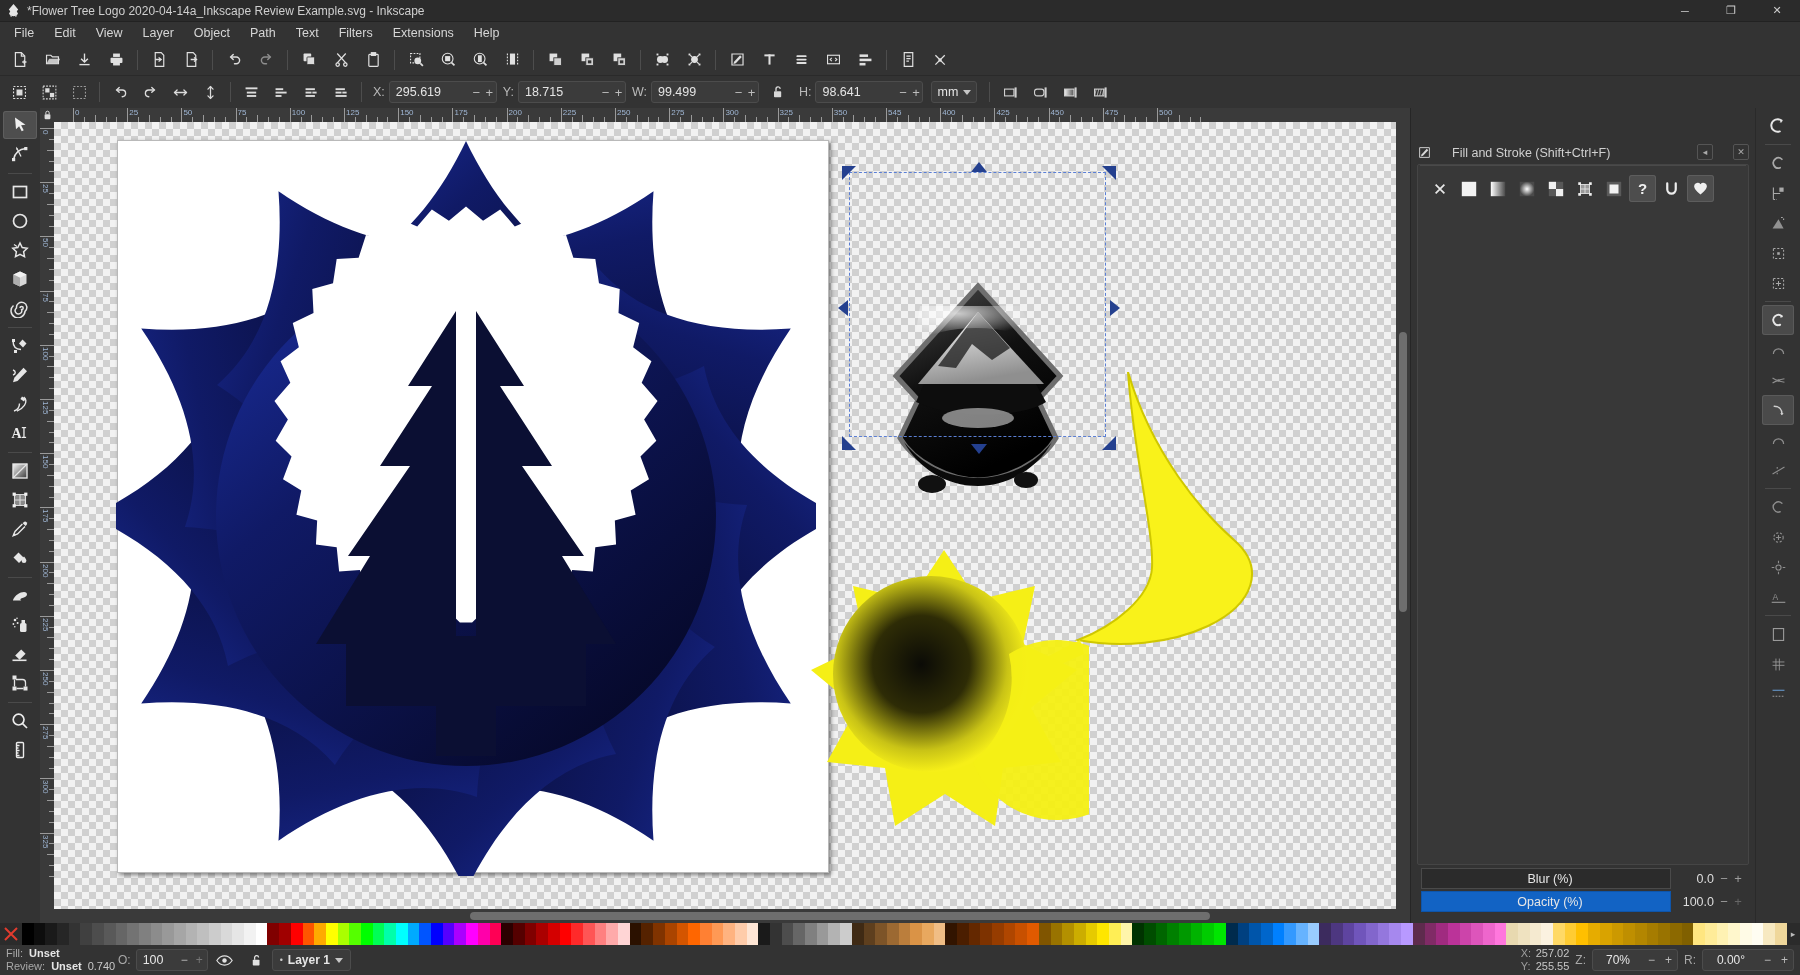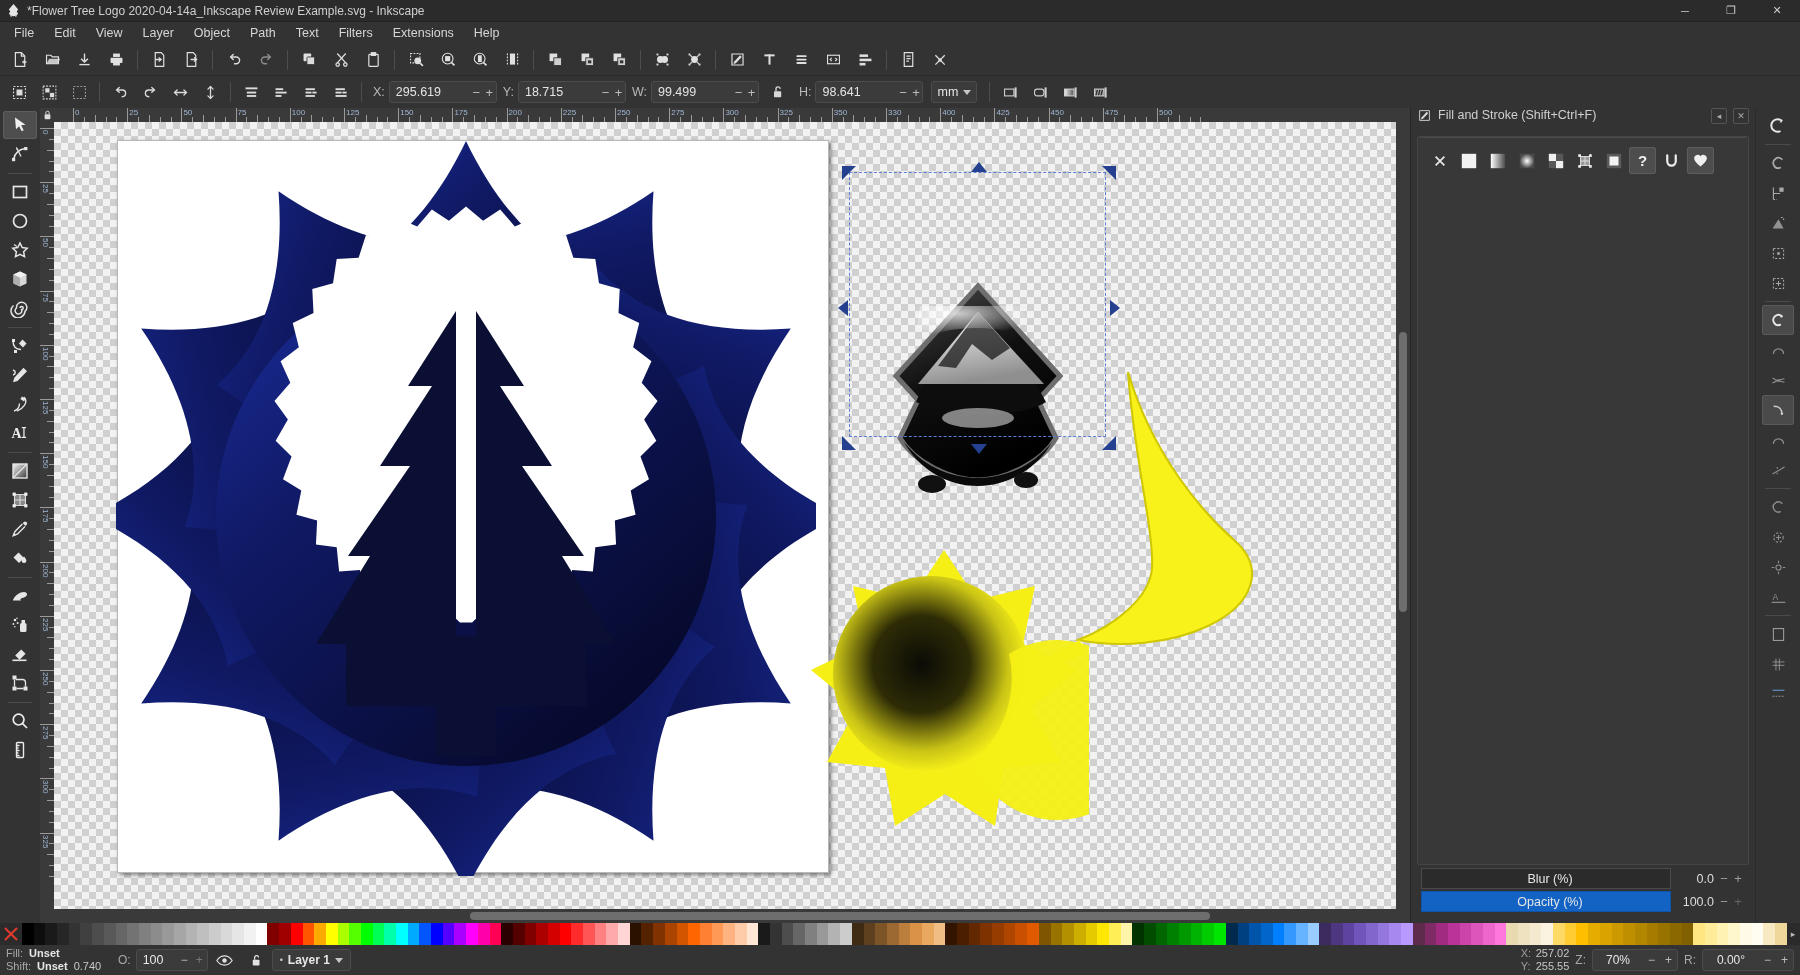--- a/index.html
+++ b/index.html
@@ -86,21 +86,21 @@
   }
   .page { position:absolute; background:#fff; box-shadow:2px 2px 4px rgba(0,0,0,.45); border:1px solid #b9b9b9;}
   .vscrollzone { width:14px; background:#3a3a3a; flex:0 0 14px; position:relative;}
   .vthumb { position:absolute; left:3px; width:8px; background:#6e6e6e; border-radius:4px;}
   .hscrollrow { height:14px; background:#3a3a3a; flex:0 0 14px; position:relative; display:flex;}
   .hthumb { position:absolute; top:3px; height:8px; background:#6e6e6e; border-radius:4px;}
 
   
   .dock { width:345px; background:#333333; flex:0 0 345px; display:flex; flex-direction:column;
           border-left:1px solid #262626;}
-  .dockhdr { height:24px; display:flex; align-items:flex-start; padding:0 6px; gap:6px; }
+  .dockhdr { height:24px; display:flex; align-items:flex-end; padding:0 6px; gap:20px;margin-top:28px; }
   .dockhdr .dtitle { font-size:12.5px; color:#d0d0d0; flex:1; }
   .dockminibtn { width:16px;height:16px; border:1px solid #555; border-radius:2px; display:flex;align-items:center;justify-content:center; color:#aaa; font-size:9px;}
   .panelbox { margin:4px 6px 0 6px; background:#383838; border:1px solid #454545; border-radius:2px; flex:1; display:flex; flex-direction:column; min-height:0;}
   .fstabs { display:flex; align-items:center; gap:0px; padding:6px 8px 0 8px; position:relative; }
   .fstab { display:flex; align-items:center; gap:7px; padding:5px 12px 8px 8px; color:#bdbdbd; font-size:13px; position:relative; }
   .fstab.active { color:#e8e8e8; }
   .fstab.active::after { content:""; position:absolute; left:6px; right:6px; bottom:0; height:3px; background:#2a6fc9; }
   .tabrule { height:1px; background:#4a4a4a; margin:0 2px; }
   .painttypes { display:flex; align-items:center; gap:2px; padding:9px 8px; }
   .ptbtn { width:27px;height:27px; display:flex;align-items:center;justify-content:center; border-radius:3px;}
@@ -785,21 +785,21 @@
             <div class="tick" style="left: 745.28px; top: 7px; width: 1px; height: 7px;"></div>
             <div class="tick" style="left: 756.12px; top: 9px; width: 1px; height: 5px;"></div>
             <div class="tick" style="left: 766.96px; top: 9px; width: 1px; height: 5px;"></div>
             <div class="tick" style="left: 777.8px; top: 0px; width: 1px; height: 14px;"></div>
             <div class="rlabel" style="left: 779.8px;">350</div>
             <div class="tick" style="left: 788.64px; top: 9px; width: 1px; height: 5px;"></div>
             <div class="tick" style="left: 799.48px; top: 7px; width: 1px; height: 7px;"></div>
             <div class="tick" style="left: 810.32px; top: 9px; width: 1px; height: 5px;"></div>
             <div class="tick" style="left: 821.16px; top: 9px; width: 1px; height: 5px;"></div>
             <div class="tick" style="left: 832px; top: 0px; width: 1px; height: 14px;"></div>
-            <div class="rlabel" style="left: 834px;">330</div>
+            <div class="rlabel" style="left: 834px;">545</div>
             <div class="tick" style="left: 842.84px; top: 9px; width: 1px; height: 5px;"></div>
             <div class="tick" style="left: 853.68px; top: 7px; width: 1px; height: 7px;"></div>
             <div class="tick" style="left: 864.52px; top: 9px; width: 1px; height: 5px;"></div>
             <div class="tick" style="left: 875.36px; top: 9px; width: 1px; height: 5px;"></div>
             <div class="tick" style="left: 886.2px; top: 0px; width: 1px; height: 14px;"></div>
             <div class="rlabel" style="left: 888.2px;">400</div>
             <div class="tick" style="left: 897.04px; top: 9px; width: 1px; height: 5px;"></div>
             <div class="tick" style="left: 907.88px; top: 7px; width: 1px; height: 7px;"></div>
             <div class="tick" style="left: 918.72px; top: 9px; width: 1px; height: 5px;"></div>
             <div class="tick" style="left: 929.56px; top: 9px; width: 1px; height: 5px;"></div>
@@ -1422,21 +1422,21 @@
     <div class="palarrow">▸</div>
   </div>
 
   <div class="status">
     <div class="fillstroke">
       <div class="fsline">
         <span class="fsk">Fill:</span>
         <span class="fsv">Unset</span>
       </div>
       <div class="fsline">
-        <span class="fsk">Shift:</span>
+        <span class="fsk">Review:</span>
         <span class="fsv">Unset</span>
         <span class="fsnum">0.740</span>
       </div>
     </div>
 
     <span class="fsk" style="margin:0 5px 0 4px;">O:</span>
     <div class="ospin">
       <span style="flex:1;color:#e6e6e6;font-size:12.5px;">100</span>
       <span style="width:15px;text-align:center;color:#bbb;">−</span>
       <span style="width:15px;text-align:center;color:#777;">+</span>

